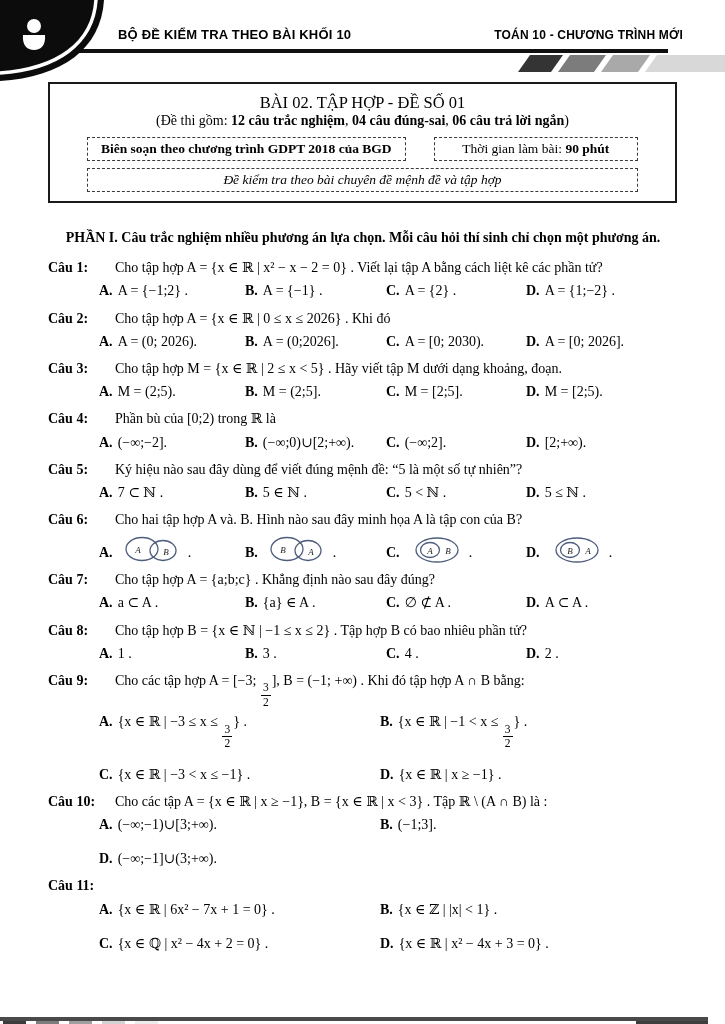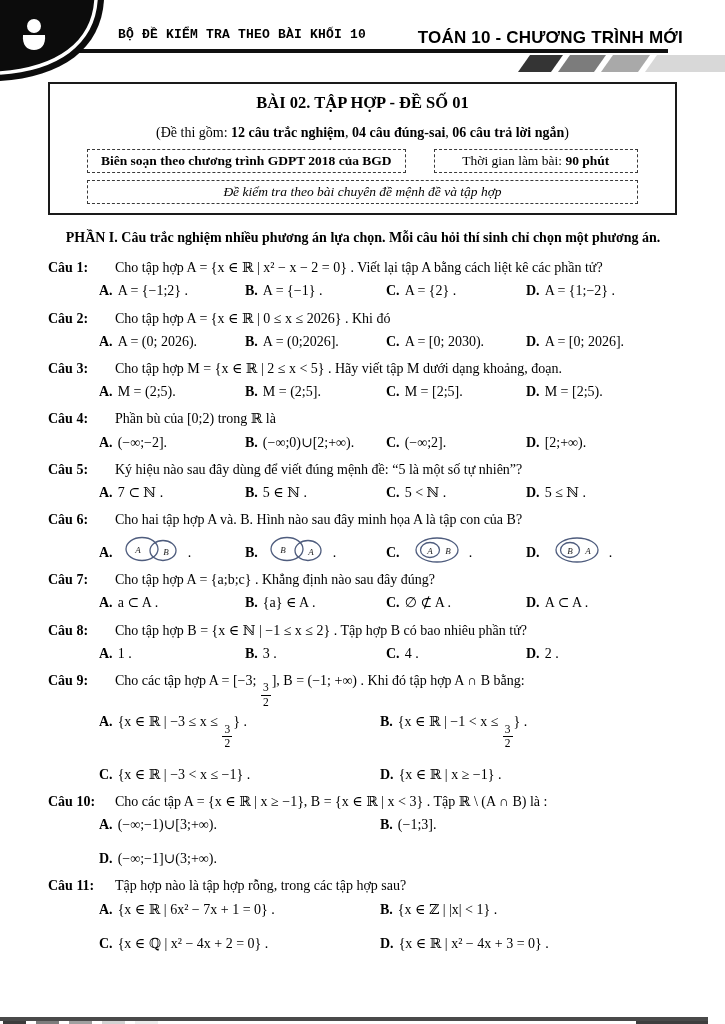--- a/index.html
+++ b/index.html
@@ -3,31 +3,31 @@
 <meta charset="utf-8">
 <style>
   html,body{margin:0;padding:0;}
   body{background:#ffffff;}
   .page{position:relative;width:725px;height:1024px;background:#fff;overflow:hidden;
         font-family:"Liberation Serif","DejaVu Serif",serif;color:#000;}
 
   
   .hdr-rule{position:absolute;left:0;top:49px;width:668px;height:4px;background:#101010;}
   .logo{position:absolute;left:0;top:0;}
-  .hdr-left{position:absolute;left:118px;top:27px;font-family:Liberation Mono, monospace;
+  .hdr-left{position:absolute;left:118px;top:27px;font-family:Liberation Sans, sans-serif;
             font-weight:bold;font-size:13px;letter-spacing:.2px;}
   .hdr-right{position:absolute;right:42px;top:28px;font-family:"Liberation Sans","DejaVu Sans",sans-serif;
-             font-weight:bold;font-size:17px;letter-spacing:.2px;}
+             font-weight:bold;font-size:12px;letter-spacing:.2px;}
   .hdr-stripes{position:absolute;left:0;top:55px;}
 
   
   .title-box{position:absolute;left:48px;top:82px;width:625px;border:2px solid #1a1a1a;
              text-align:center;padding-bottom:9px;background:#fff;}
-  .tb-title{margin-top:9px;font-size:16.5px;font-weight:bold;}
-  .tb-sub{margin-top:12px;font-size:14px;}
+  .tb-title{margin-top:9px;font-size:16.5px;font-weight:normal;}
+  .tb-sub{margin-top:0;font-size:14px;}
   .tb-row{display:flex;gap:28px;margin:8px 37px 0;}
   .tb-left{width:56%;border:1.5px dashed #3a3a3a;font-weight:bold;font-size:13.5px;padding:3px 4px;}
   .tb-time{flex:1;border:1.5px dashed #3a3a3a;font-size:13.5px;padding:3px 4px;}
   .tb-note{margin:7px 37px 0;border:1.5px dashed #3a3a3a;font-style:italic;font-size:13.5px;padding:3px 12px;}
 
   
   main{position:absolute;left:48px;top:229px;width:630px;font-size:14px;line-height:1.3;}
   .p1-heading{font-weight:bold;margin-bottom:12px;text-align:center;}
   .question{display:flex;margin-bottom:5px;}
   .q-label{width:67px;flex-shrink:0;font-weight:bold;}
@@ -244,21 +244,20 @@
       <span class="q-text">Cho các tập A = {x ∈ ℝ | x ≥ −1}, B = {x ∈ ℝ | x &lt; 3} . Tập ℝ \ (A ∩ B) là :</span>
     </div>
     <div class="opts opts2">
       <span class="opt"><b class="opt-label">A.</b><span>(−∞;−1)∪[3;+∞).</span></span>
       <span class="opt"><b class="opt-label">B.</b><span>(−1;3].</span></span>
       <span class="opt"><b class="opt-label">D.</b><span>(−∞;−1]∪(3;+∞).</span></span>
     </div>
 
     <div class="question">
       <span class="q-label">Câu 11:</span>
-      <span class="q-text">Tập hợp nào là tập hợp rỗng, trong các tập hợp sau?</span>
     </div>
     <div class="opts opts2">
       <span class="opt"><b class="opt-label">A.</b><span>{x ∈ ℝ | 6x² − 7x + 1 = 0} .</span></span>
       <span class="opt"><b class="opt-label">B.</b><span>{x ∈ ℤ | |x| &lt; 1} .</span></span>
       <span class="opt"><b class="opt-label">C.</b><span>{x ∈ ℚ | x² − 4x + 2 = 0} .</span></span>
       <span class="opt"><b class="opt-label">D.</b><span>{x ∈ ℝ | x² − 4x + 3 = 0} .</span></span>
     </div>
   </main>
 
   <footer>

